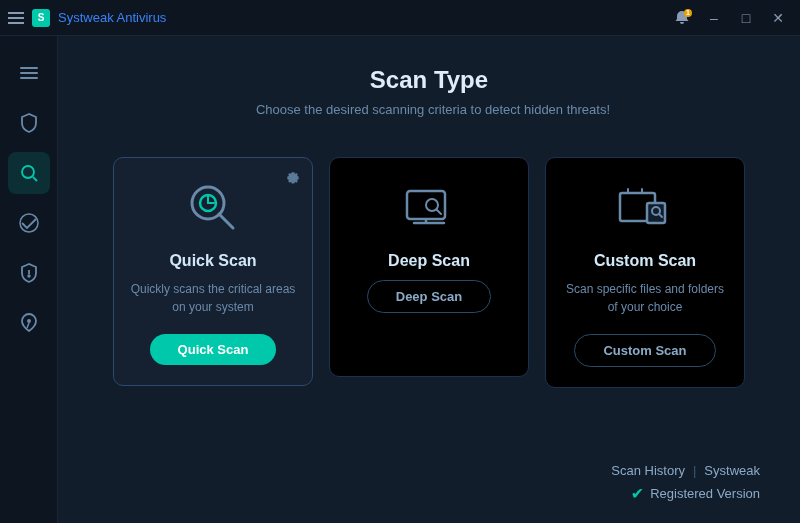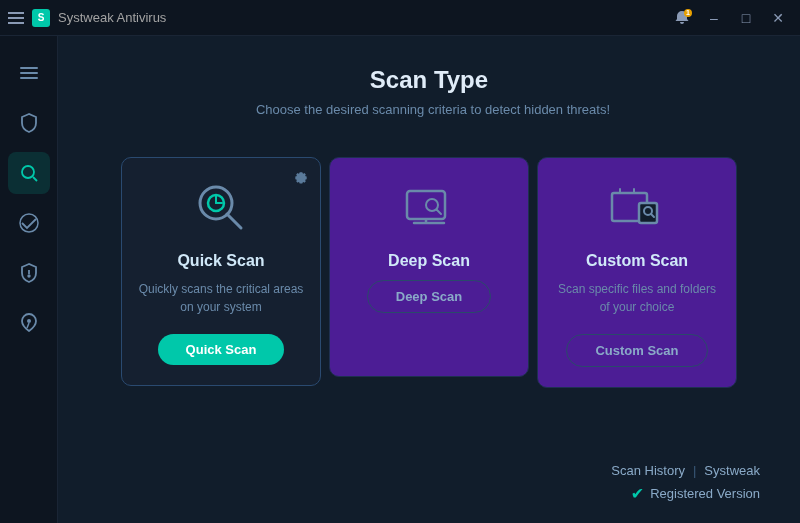--- a/index.html
+++ b/index.html
@@ -47,21 +47,21 @@
       border-radius: 3px;
       display: flex;
       align-items: center;
       justify-content: center;
       font-size: 10px;
       font-weight: bold;
       color: #fff;
     }
     .app-title {
       font-size: 13px;
-      color: #a3a3a3;
+      color: #3b82f6;
       font-weight: 500;
     }
     .titlebar-right {
       display: flex;
       align-items: center;
       gap: 4px;
     }
     .titlebar-btn {
       width: 28px;
       height: 22px;
@@ -151,28 +151,28 @@
     .page-subtitle {
       font-size: 13px;
       color: #6a8aaa;
       margin-bottom: 40px;
       margin-left: 8px;
     }
 
     
     .cards-row {
       display: flex;
-      gap: 8px;
+      gap: 16px;
       align-items: flex-start;
     }
 
     .scan-card {
       width: 200px;
       min-height: 220px;
-      background: #4c1d95;
+      background: #000000;
       border-radius: 10px;
       display: flex;
       flex-direction: column;
       align-items: center;
       padding: 20px 16px;
       cursor: pointer;
       border: 1px solid #1e3050;
       transition: border-color 0.2s;
       position: relative;
     }

